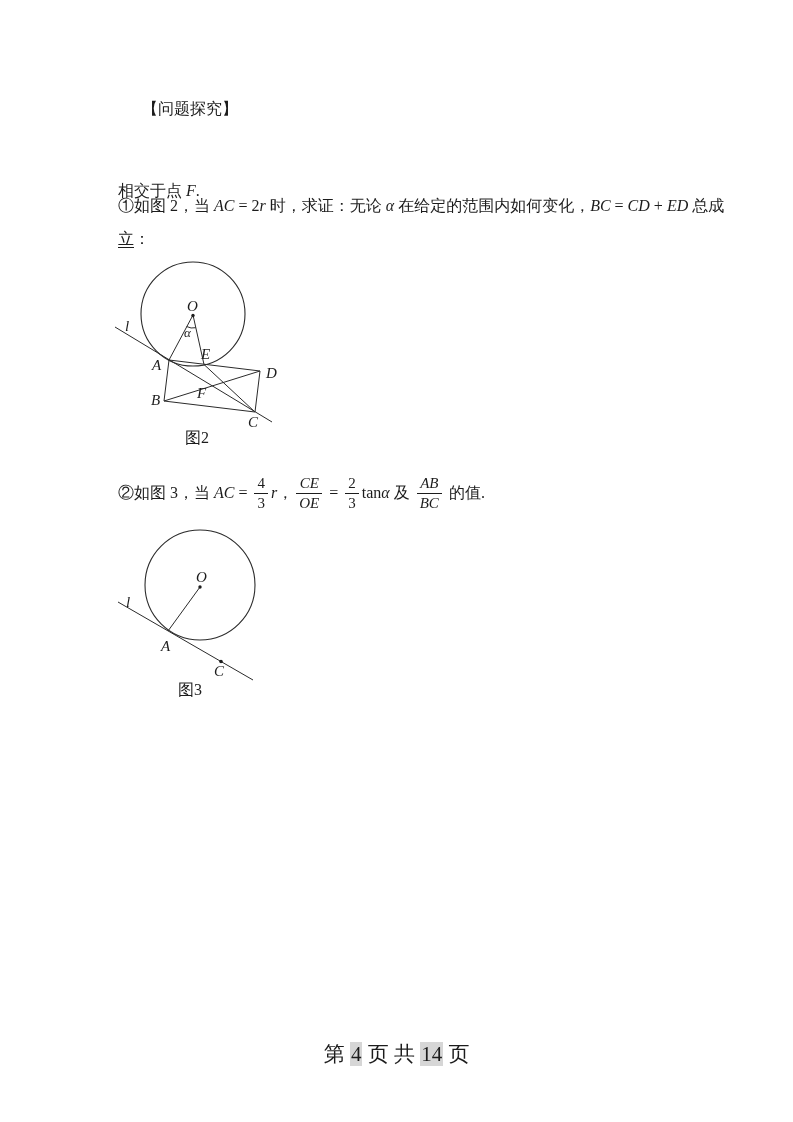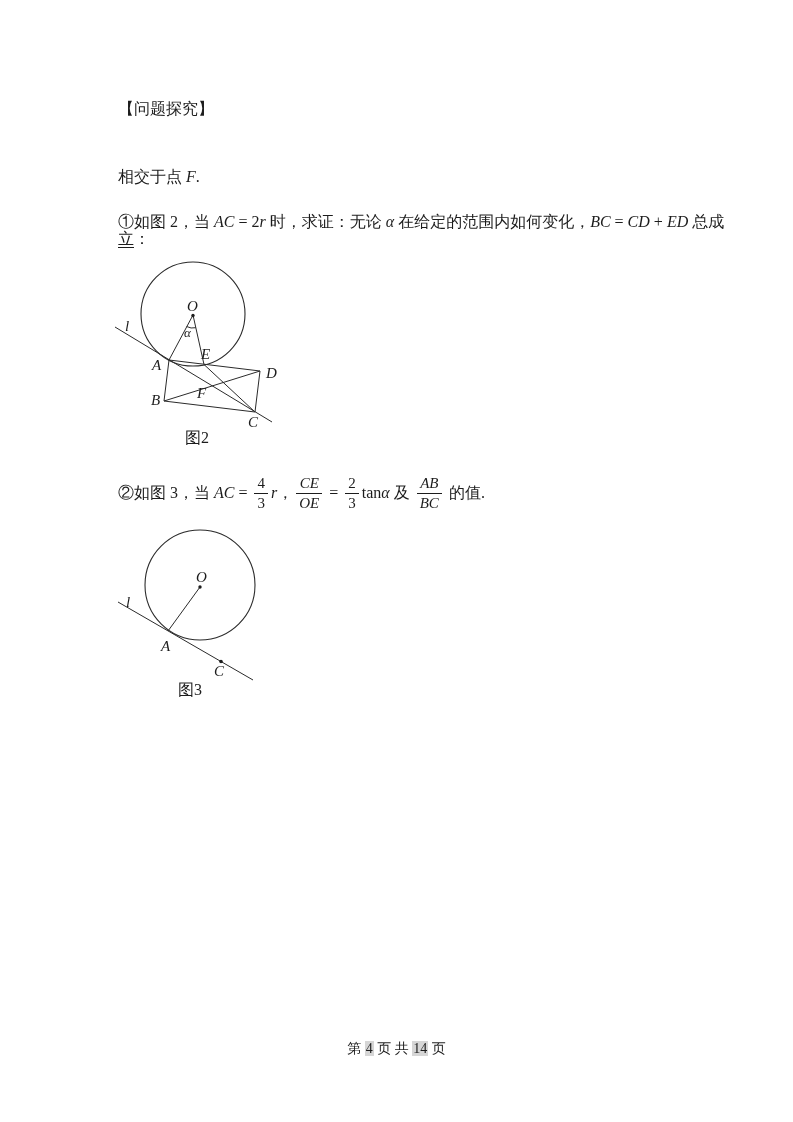--- a/index.html
+++ b/index.html
@@ -20,38 +20,38 @@
   .frac.it { font-style:italic; }
   .figure { position:absolute; }
   .figure line, .figure polygon, .figure path, .figure circle.shape {
     stroke:#2b2b2b; stroke-width:1; fill:none;
   }
   .figure circle.big { stroke-width:1.1; }
   .figure .dot { fill:#1c1c1c; stroke:none; }
   .flabel { font:italic 15px "Liberation Serif","DejaVu Serif",serif; fill:#1c1c1c; }
   .fsmall { font:italic 13px "Liberation Serif","DejaVu Serif",serif; fill:#1c1c1c; }
   .fcap { font:16px "Liberation Serif","DejaVu Serif",serif; fill:#1c1c1c; }
-  .footer { position:absolute; left:0; top:1040px; width:100%; text-align:center; font-size:14px; }
+  .footer { position:absolute; left:0; top:1040px; width:100%; text-align:center; font-size:21px; }
   .shade { background:#d6d6d6; padding:0 1px; }
 </style>
 </head>
 <body>
 
 <div class="page">
 
-  <div class="tline" style="top:98px;">
+  <div class="tline" style="top:98px;margin-left:24px;">
     <span>【问题探究】</span>
   </div>
 
 
-  <div class="tline" style="top:166px;">
+  <div class="tline" style="top:180px;">
     <span>相交于点 </span><span class="var">F</span><span>.</span>
   </div>
 
-  <div class="tline" style="top:211px;">
+  <div class="tline" style="top:195px;">
     <span>①如图 2，当 </span><span class="var">AC</span><span> = 2</span><span class="var">r</span><span> 时，求证：无论 </span><span class="var">α</span><span> 在给定的范围内如何变化，</span><span class="var">BC</span><span> = </span><span class="var">CD</span><span> + </span><span class="var">ED</span><span> 总成</span>
   </div>
 
   <div class="tline" style="top:228px;">
     <span class="u">立</span><span>：</span>
   </div>
 
   <svg class="figure" style="left:100px; top:250px;" width="200" height="205" viewBox="100 250 200 205">
     <circle class="shape big" cx="193" cy="314" r="52"></circle>
     <line x1="115" y1="327" x2="272" y2="422"></line>

